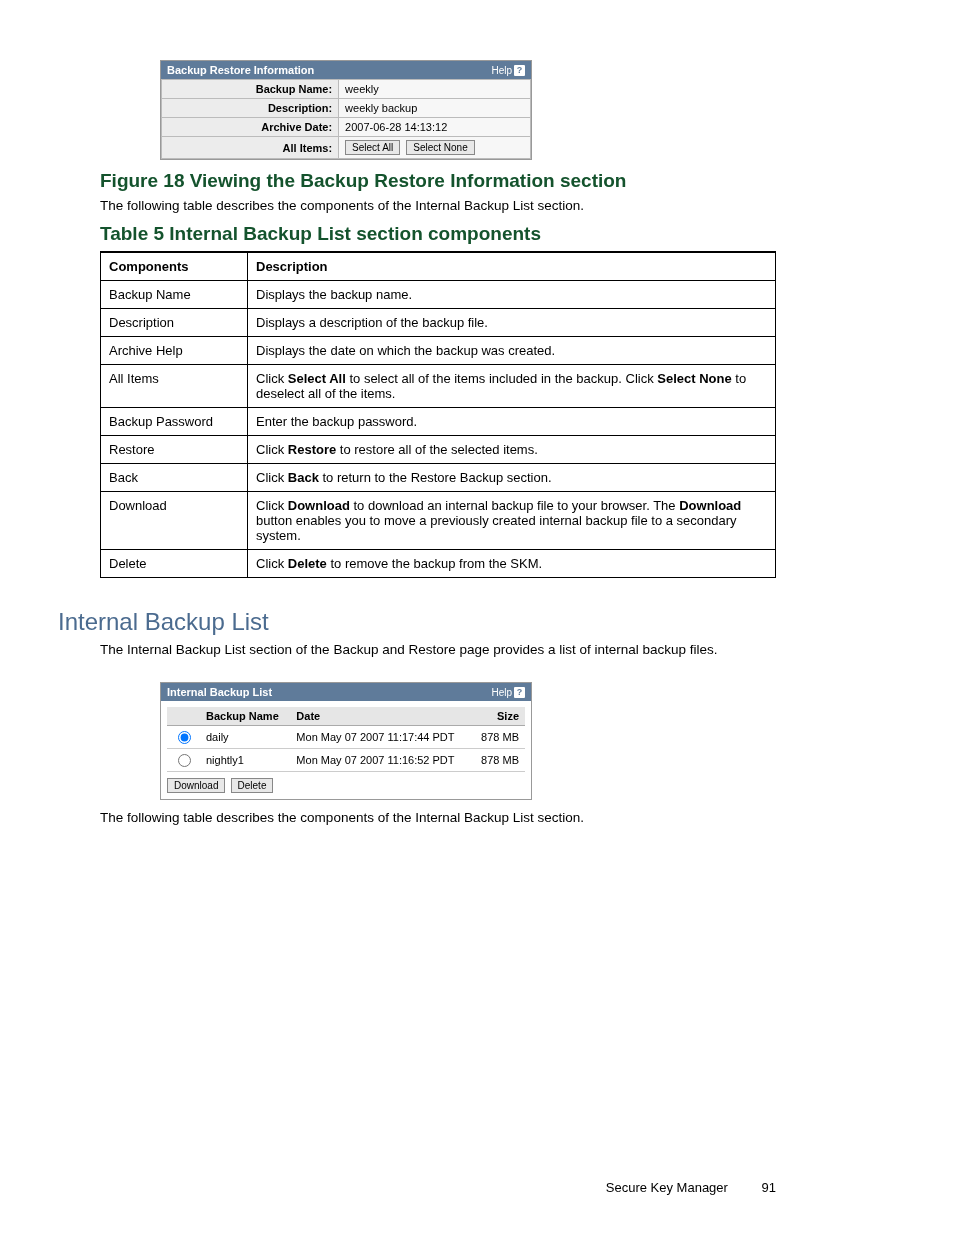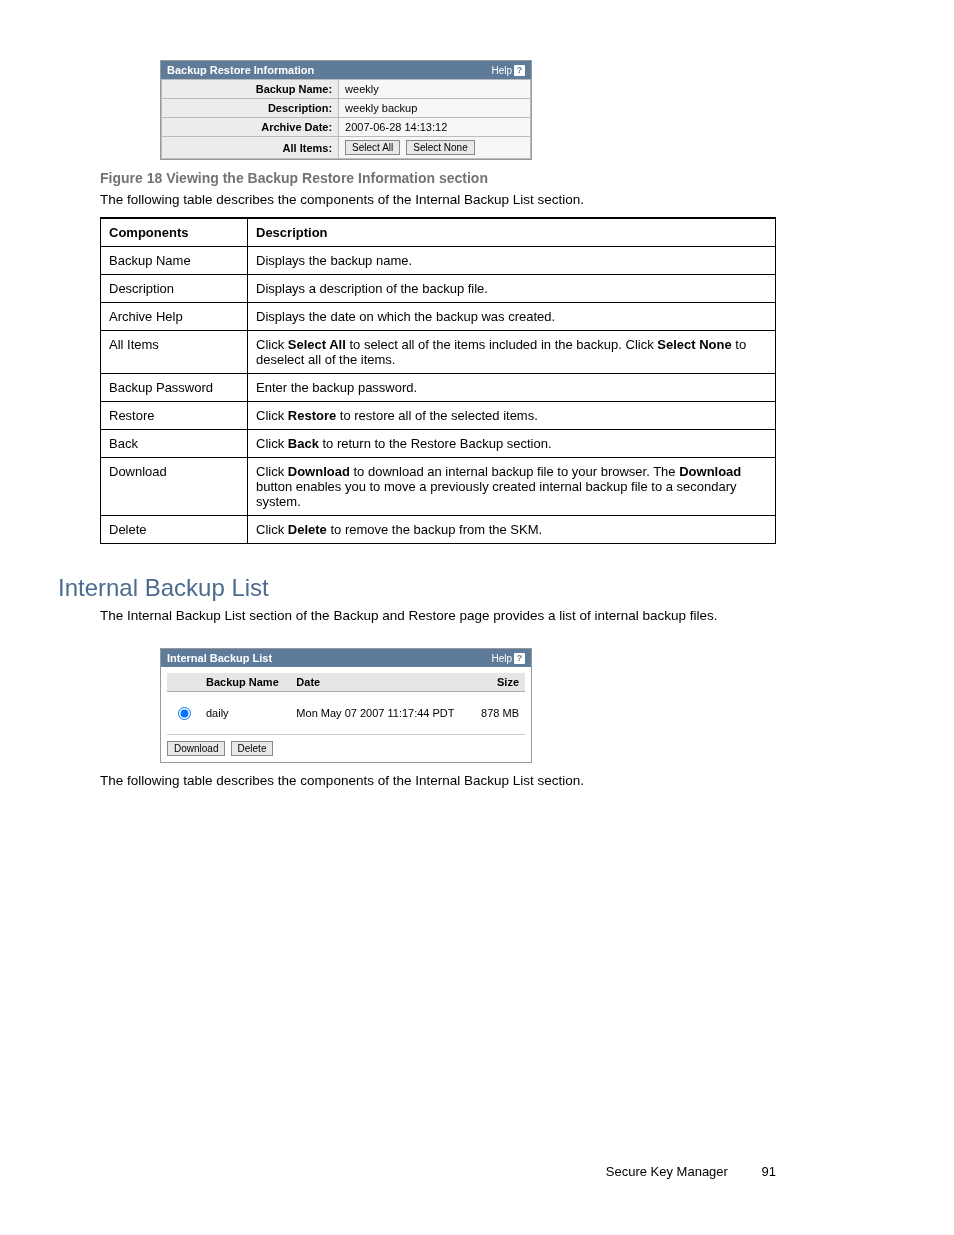--- a/index.html
+++ b/index.html
@@ -81,23 +81,23 @@
     border: 1px solid #888;
     cursor: pointer;
     margin-right: 2px;
   }
   .btn-row {
     display: flex;
     gap: 4px;
   }
   
   .fig-caption, .tbl-caption {
-    color: #737373;
-    font-weight: bold;
-    font-size: 14px;
+    color: #14532d;
+    font-weight: bold;
+    font-size: 19px;
     margin: 6px 0 6px 0;
   }
   p.body {
     margin: 6px 0 10px 0;
     font-size: 13.5px;
   }
   
   table.doc-table {
     border-collapse: collapse;
     width: 100%;
@@ -134,33 +134,33 @@
   }
   .list-table th {
     background: #e6e6e6;
     border-bottom: 1px solid #aaa;
     padding: 3px 6px;
     text-align: left;
     font-weight: bold;
   }
   .list-table td {
     border-bottom: 1px solid #ccc;
-    padding: 12px 6px;
+    padding: 2px 6px;
   }
   .list-table td.radio {
     width: 16px;
     text-align: center;
   }
   .panel-inner-pad {
     padding: 6px;
     background: #fff;
   }
   .footer {
     position: absolute;
-    bottom: 56px;
+    bottom: 40px;
     right: 100px;
     font-size: 13px;
   }
   .footer .pnum {
     margin-left: 30px;
   }
 </style>
 </head>
 <body>
 
@@ -199,20 +199,21 @@
         </td>
       </tr>
     </tbody>
       </table>
   </div>
 
   <div class="fig-caption">Figure 18 Viewing the Backup Restore Information section</div>
 
   <p class="body">The following table describes the components of the Internal Backup List section.</p>
 
+  <div class="tbl-caption">Table 5 Internal Backup List section components</div>
 
   <table class="doc-table">
     <thead>
       <tr>
         <th class="first">Components</th>
         <th>Description</th>
       </tr>
     </thead>
     <tbody id="table5-body">
         <tr>
@@ -278,20 +279,26 @@
             <th style="text-align:right">Size</th>
           </tr>
         </thead>
         <tbody id="list-body">
             <tr>
               <td class="radio"><input type="radio" name="bkp" checked="" style=""></td>
               <td>daily</td>
               <td>Mon May 07 2007 11:17:44 PDT</td>
               <td style="text-align: right;">878 MB</td>
             </tr>
+            <tr>
+              <td class="radio"><input type="radio" name="bkp" style=""></td>
+              <td>nightly1</td>
+              <td>Mon May 07 2007 11:16:52 PDT</td>
+              <td style="text-align: right;">878 MB</td>
+            </tr>
           </tbody>
       </table>
       <div style="margin-top:6px">
         <button class="btn">Download</button>
         <button class="btn">Delete</button>
       </div>
     </div>
   </div>
 
 

